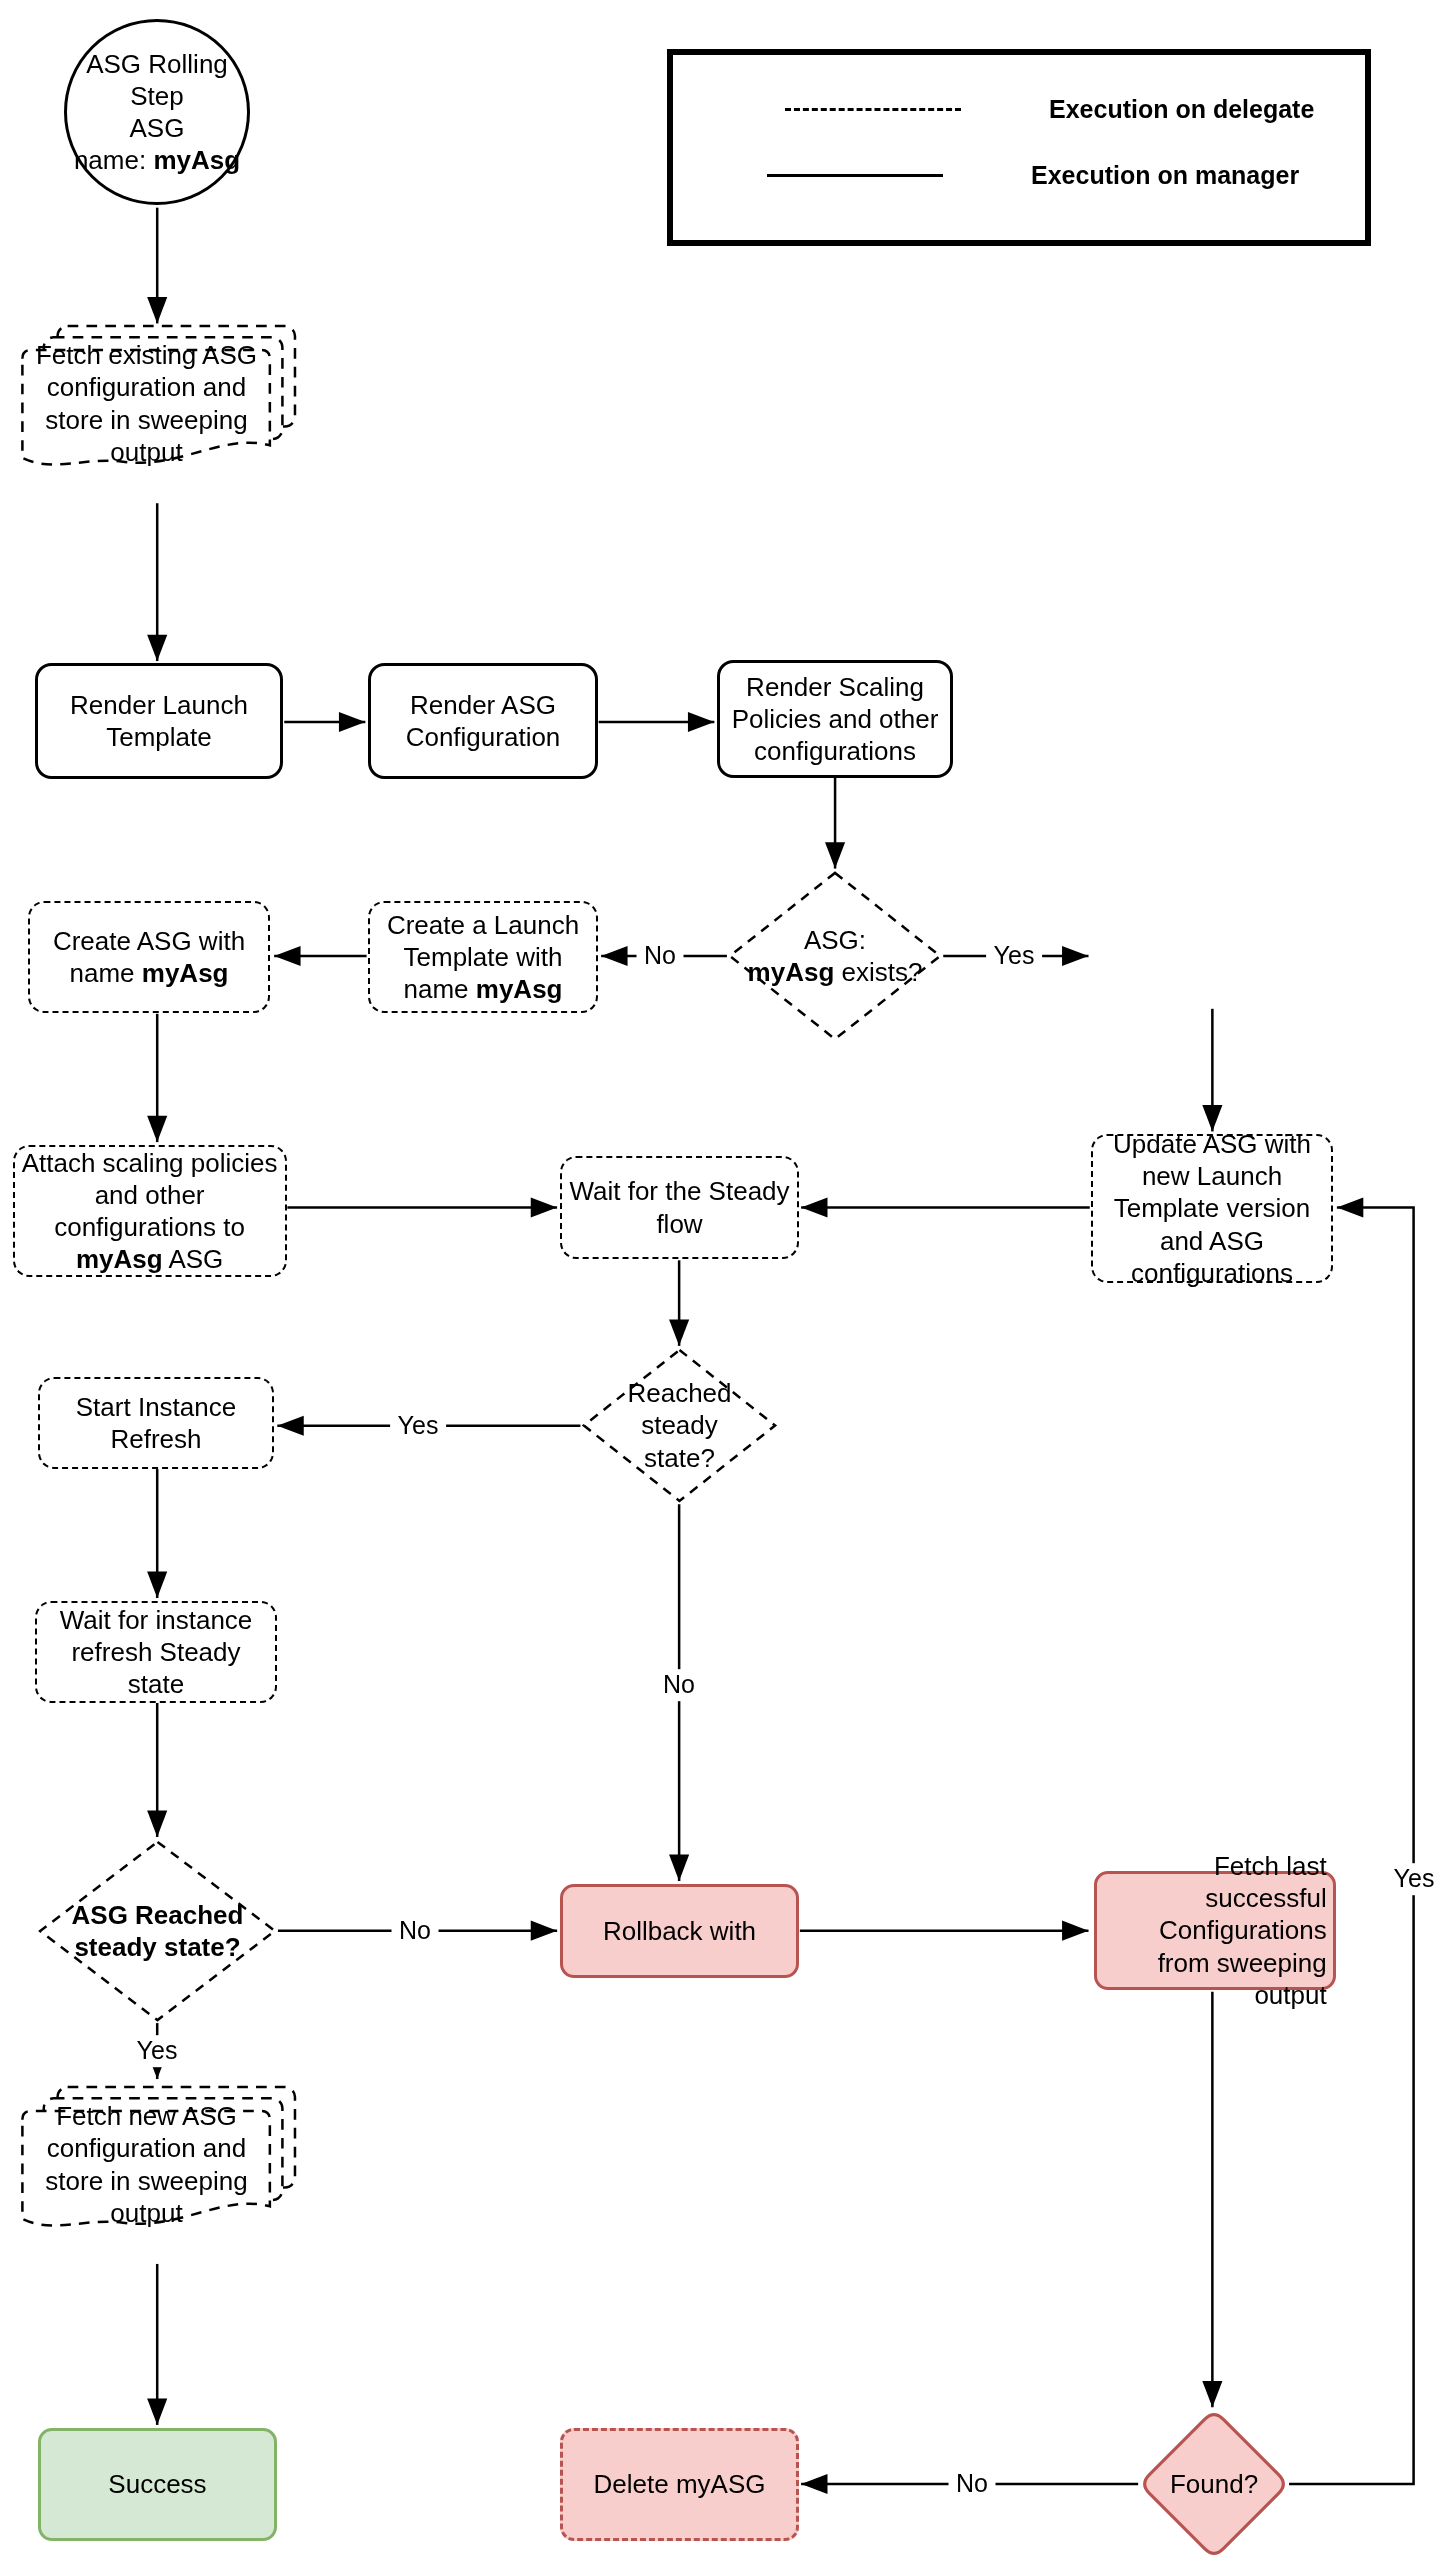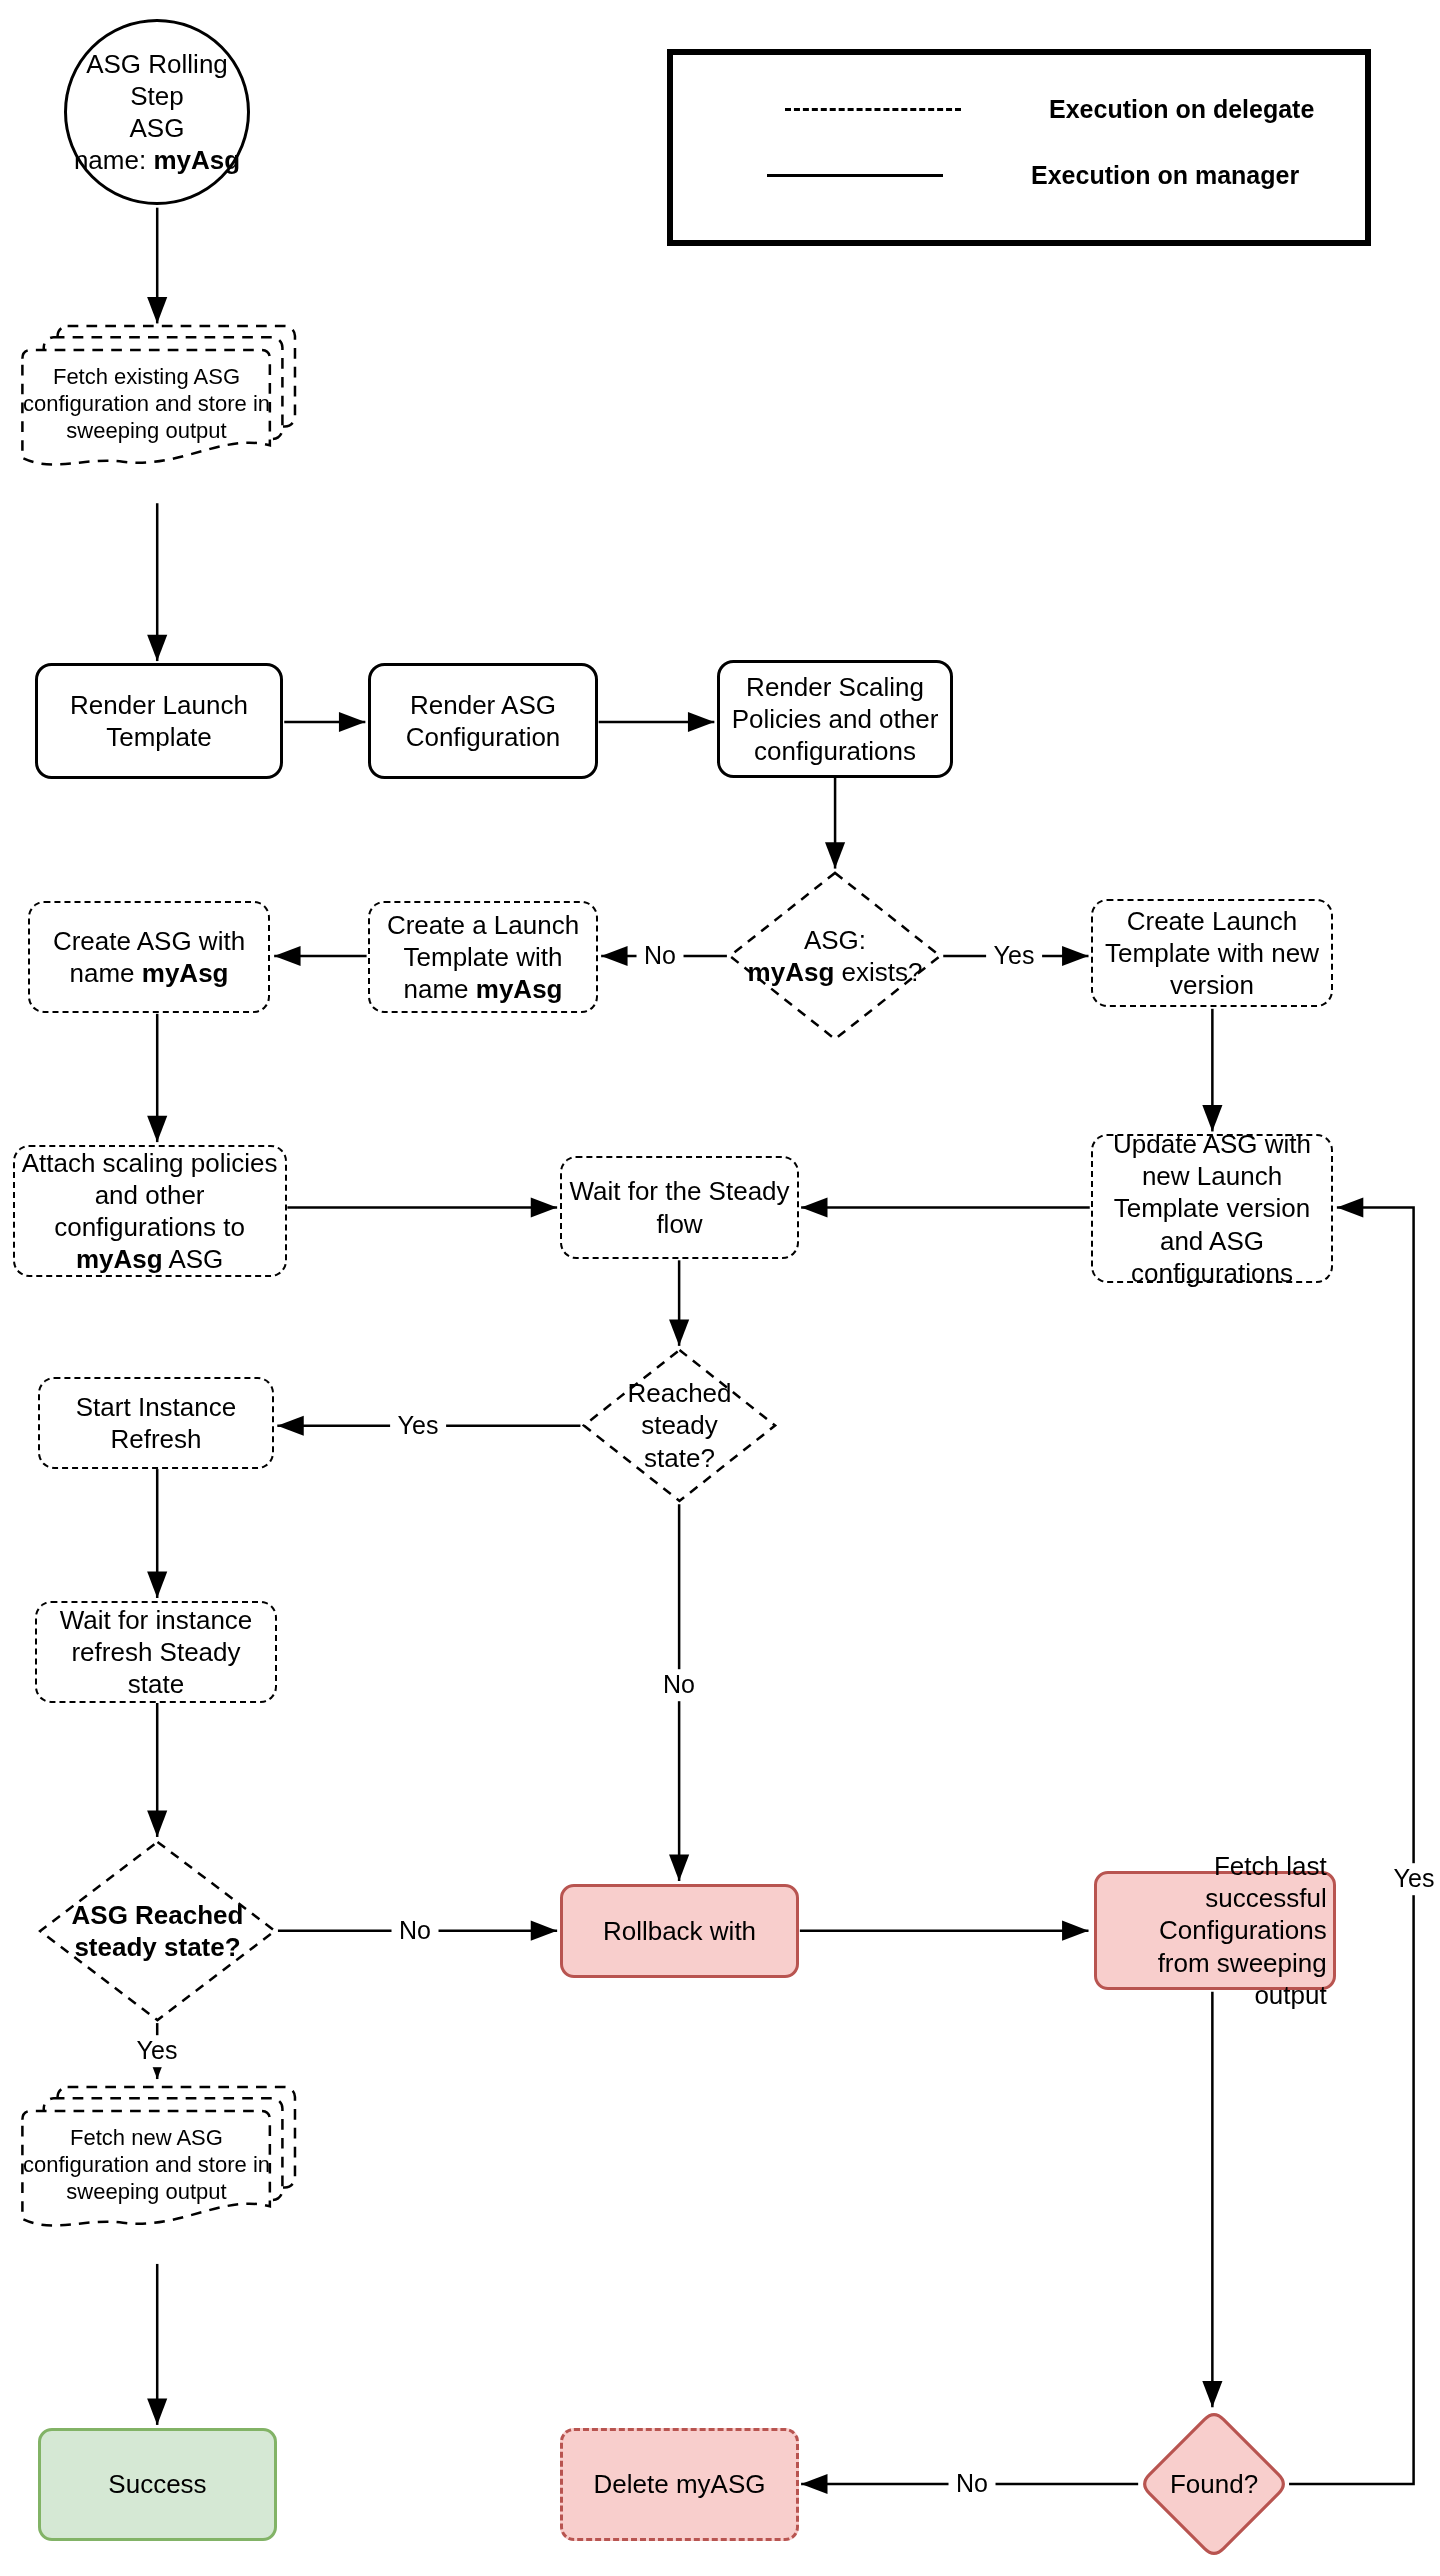--- a/index.html
+++ b/index.html
@@ -18,21 +18,21 @@
   .circle{border:3.8px solid #000;border-radius:50%;}
   .dwrap{position:absolute;}
   .dwrap svg{position:absolute;left:0;top:0;overflow:visible;}
   .dlabel{position:absolute;left:0;top:0;right:0;bottom:0;display:flex;
     align-items:center;justify-content:center;text-align:center;
     font-size:26px;line-height:1.24;}
   .mdoc{position:absolute;}
   .mdoc svg{position:absolute;left:0;top:0;overflow:visible;}
   .mdoc .mtext{position:absolute;left:6.3px;top:33px;width:249px;height:99px;
     display:flex;align-items:center;justify-content:center;text-align:center;
-    font-size:22px;line-height:1.24;}
+    font-size:26px;line-height:1.24;}
   .edge-label{position:absolute;transform:translate(-50%,-50%);background:#fff;
     padding:1.3px 7.5px;font-size:25px;white-space:nowrap;}
   .legend{position:absolute;left:667px;top:49px;width:704px;height:197px;
     border:6.3px solid #000;background:#fff;box-sizing:border-box;}
   .legend-row{position:absolute;left:0;width:100%;height:38px;display:flex;align-items:center;}
   .legend-line{display:inline-block;width:176px;margin-left:94px;border-top:3.1px solid #000;}
   .legend-line.dash{border-top:3.1px dashed #000;}
   .legend-text{margin-left:88px;font-size:25px;font-weight:bold;white-space:nowrap;}
   b{font-weight:bold;}
 </style>
@@ -124,23 +124,20 @@
   <div class="node rect-dashed" style="left:368px;top:901px;width:230px;height:112px;">
     <span>
       <span>Create a Launch Template with name </span><b>myAsg</b>
     </span>
   </div>
   <div class="node rect-dashed" style="left:28px;top:901px;width:242px;height:112px;">
     <span>
       <span>Create ASG with name </span><b>myAsg</b>
     </span>
   </div>
-  <div class="node rect-dashed" style="left:1091px;top:899px;width:242px;height:108px;">
-    <span>Create Launch Template with new version</span>
-  </div>
 
   <div class="node rect-dashed" style="left:12.6px;top:1145px;width:274px;height:132px;">
     <span>
       <span>Attach scaling policies and other configurations to </span><b>myAsg</b><span> ASG</span>
     </span>
   </div>
   <div class="node rect-dashed" style="left:560px;top:1156px;width:239px;height:103px;">
     <span>Wait for the Steady flow</span>
   </div>
   <div class="node rect-dashed" style="left:1091px;top:1134px;width:242px;height:149px;">

